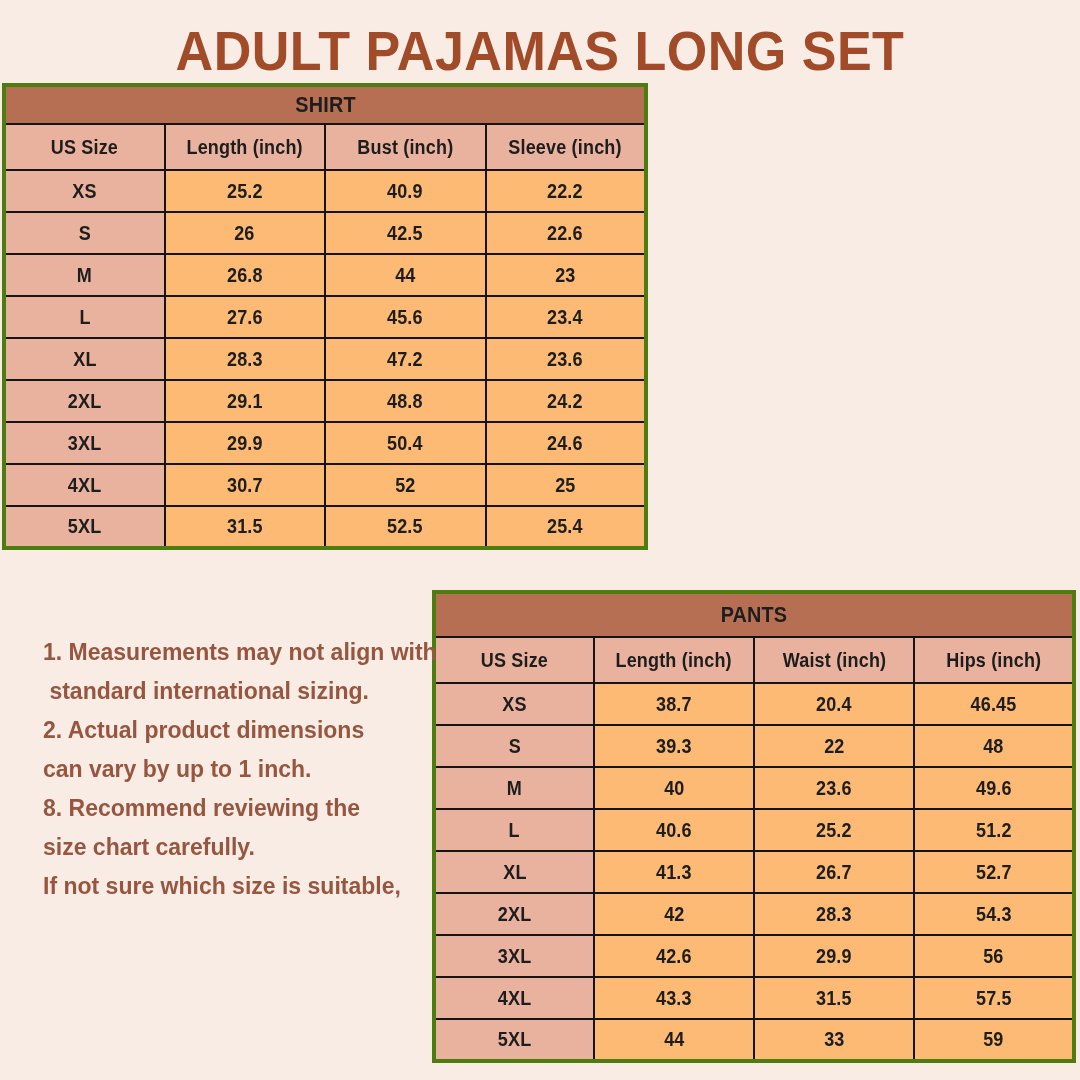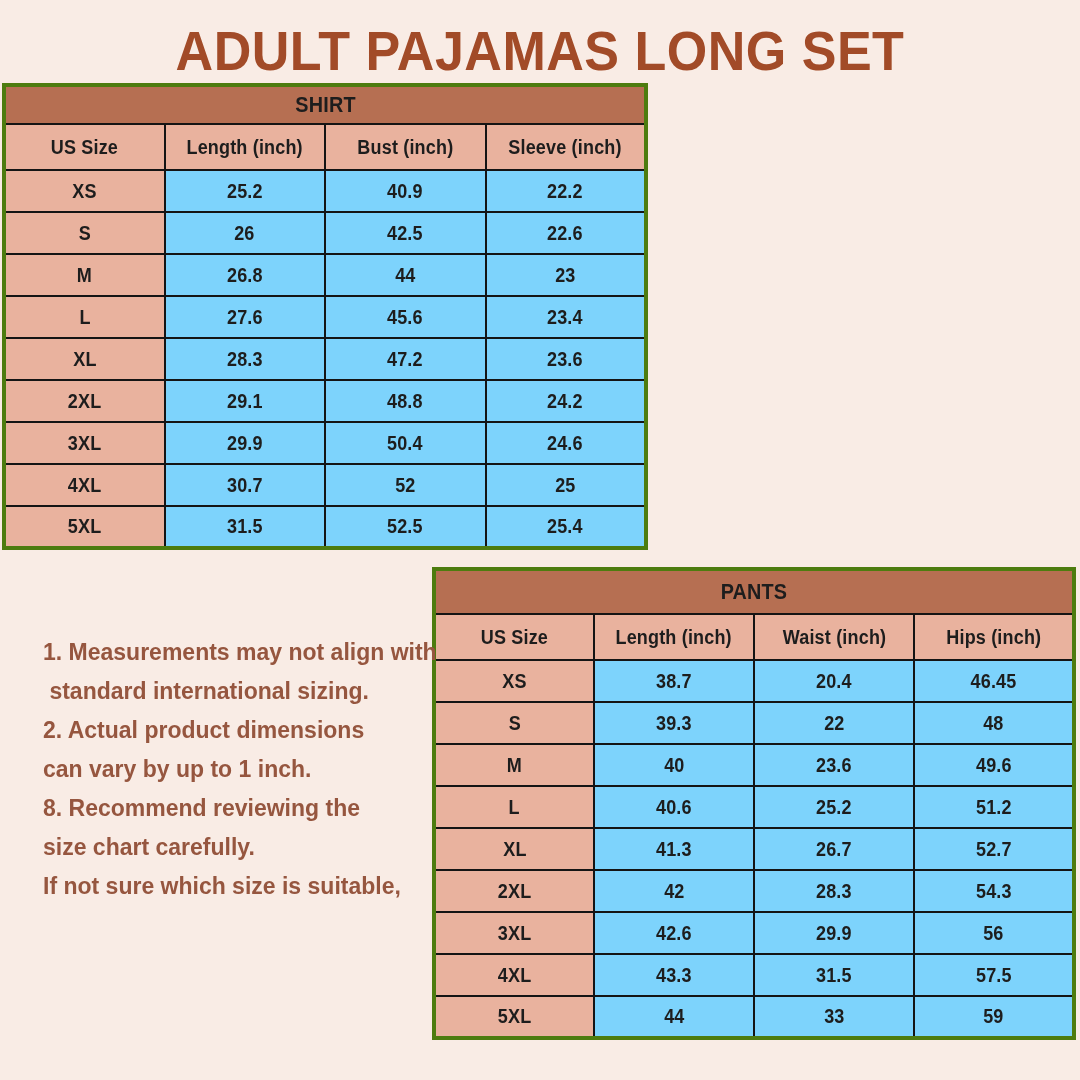--- a/index.html
+++ b/index.html
@@ -29,25 +29,25 @@
     border:2px solid #141414;
     font-weight:bold;
     text-align:center;
     vertical-align:middle;
     padding:0;
     color:#1d1d1d;
   }
   th.band   { background:#b66f52; height:36px; font-size:22px; }
   th.colhead{ background:#e9b29e; height:44px; font-size:20px; }
   td.size   { background:#e9b29e; font-size:20px;margin-top:8px; }
-  td.val    { background:#7dd3fc; font-size:20px; }
+  td.val    { background:#fdba74; font-size:20px; }
   tbody tr  { height:42px; }
 
   .shirt { left:2px;   top:83px;  width:646px; }
-  .pants { left:432px; top:567px; width:644px; }
+  .pants { left:432px; top:590px; width:644px; }
   .pants th.band { height:42px; }
 
   .ct { display:inline-block; transform:scaleX(0.9); letter-spacing:0.2px; white-space:pre; }
 
   .notes {
     position:absolute; left:4px; top:633px;
     color:#96563f; font-weight:bold; font-size:23px;margin-left:39px;
   }
   .note-line { white-space:pre; line-height:39px; height:39px; }
 </style>

